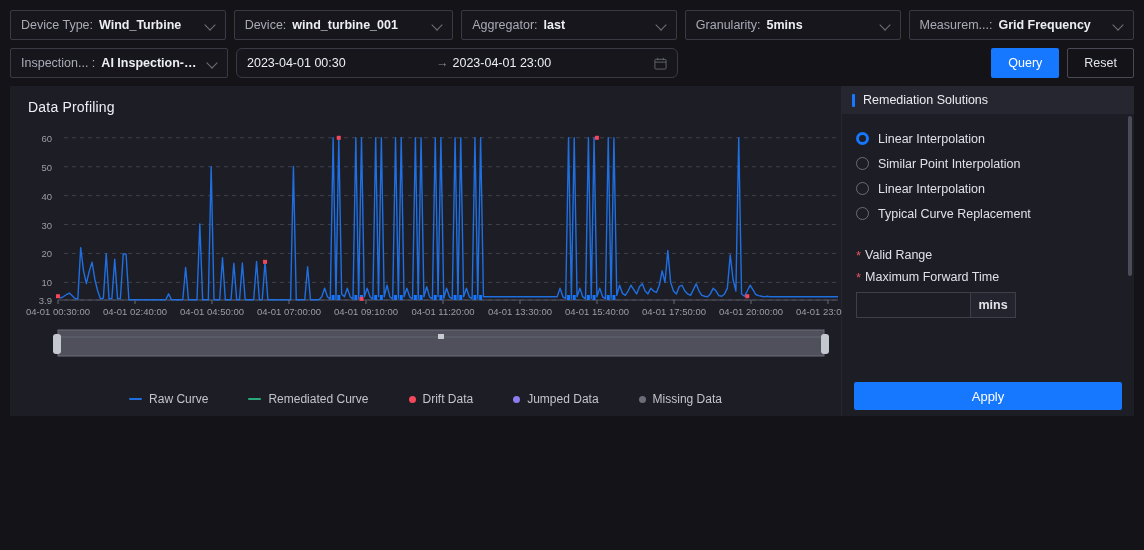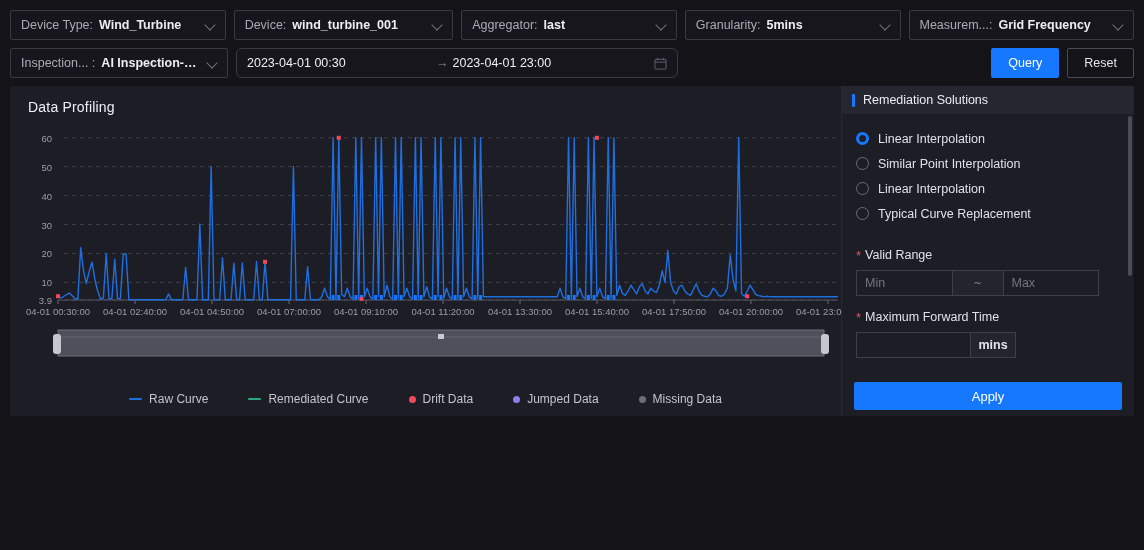--- a/index.html
+++ b/index.html
@@ -370,25 +370,20 @@
           <span>Typical Curve Replacement</span>
         </div>
       </div>
 
 
       <div class="param-body">
         <div class="field-label">
           <span class="req">*</span>
           <span>Valid Range</span>
         </div>
-        <div class="range-group">
-          <input type="text" placeholder="Min" style="">
-          <span class="range-sep">~</span>
-          <input type="text" placeholder="Max" style="">
-        </div>
 
         <div class="field-label">
           <span class="req">*</span>
           <span>Maximum Forward Time</span>
         </div>
         <div class="unit-group">
           <input type="text" style="">
           <span class="unit-box">mins</span>
         </div>
       </div>

